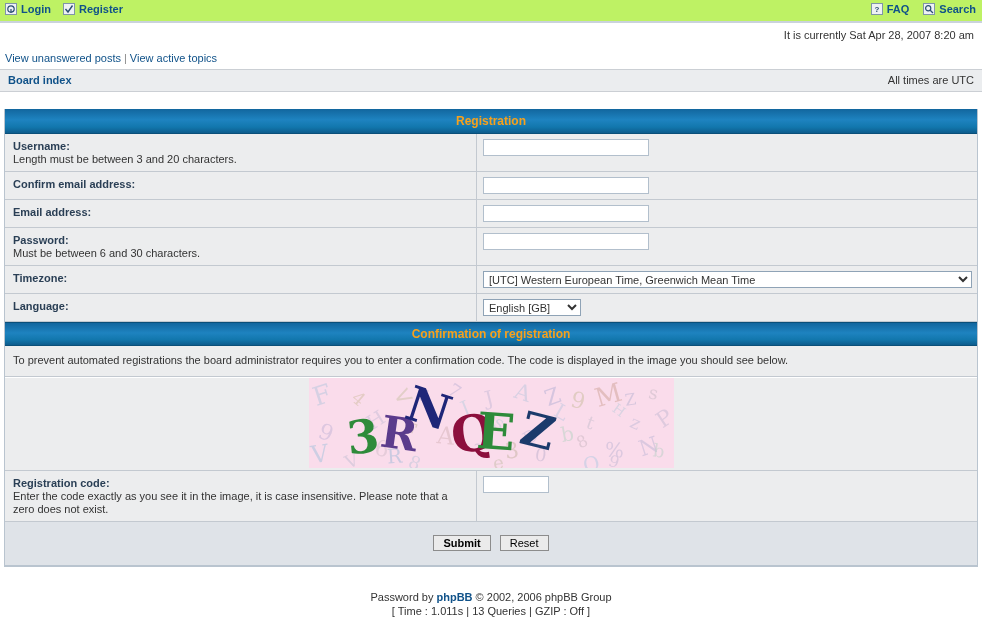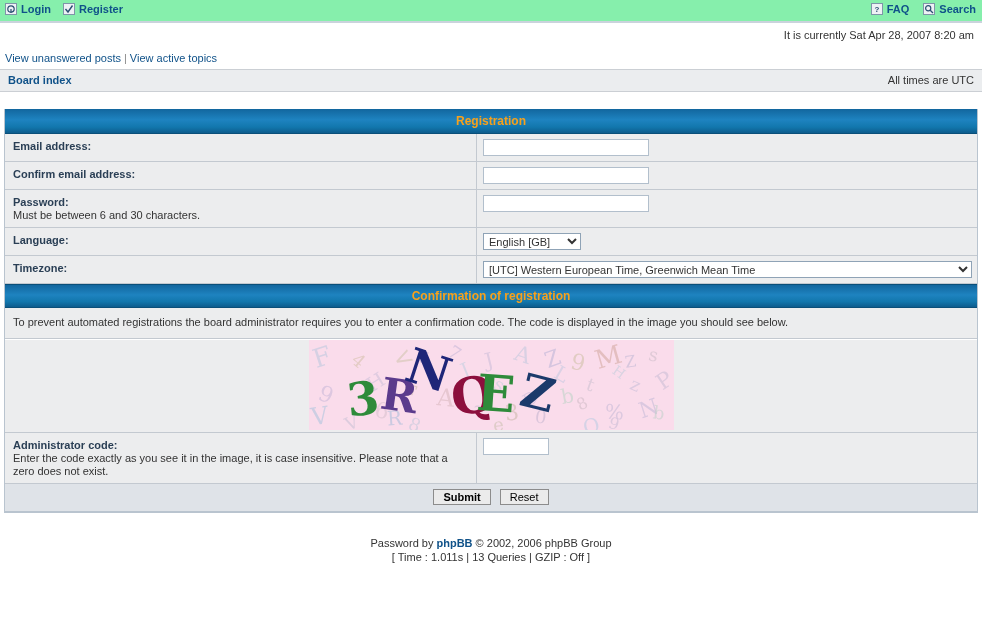--- a/index.html
+++ b/index.html
@@ -13,21 +13,21 @@
     font-family: "Liberation Sans", sans-serif;
     font-size: 11px;
     color: #333333;
     overflow: hidden;
   }
 
   
   .topnav {
     position: relative;
     height: 21px;
-    background: #86efac;
+    background: #bef264;
     border-bottom: 2px solid #cad3dc;
     padding: 0;
   }
   .topnav-left {
     position: absolute;
     left: 5px;
     top: 3px;
     display: flex;
     align-items: center;
     gap: 12px;
@@ -234,21 +234,21 @@
     padding: 5px 0 6px 0;
     border-bottom: 1px solid #b9c4cf;
   }
   button.btn {
     font-family: "Liberation Sans", sans-serif;
     font-size: 11px;
     color: #000;
     background: #ebebeb;
     border: 1px solid #8c8c8c;
     padding: 1px 9px;
-    margin: 0 3px;
+    margin: 8px 3px;
     cursor: pointer;
   }
   button.btn-primary { font-weight: bold; }
 
   
   .footer {
     text-align: center;
     font-size: 11px;
     color: #333;
     padding-top: 15px;
@@ -312,68 +312,77 @@
   <span class="times">All times are UTC</span>
 </div>
 
 <div class="panelwrap">
   <div class="panel">
 
     <div class="bar">Registration</div>
 
     <table class="form">
       <tbody>
+        <tr>
+          <td class="cell-label">
+            <span class="lbl">Username:</span>
+            <span class="hint">Length must be between 3 and 20 characters.</span>
+          </td>
+          <td class="cell-field">
+            <input class="txt w-std" type="text" value="" style="">
+          </td>
+        </tr>
+
+        <tr>
+          <td class="cell-label">
+            <span class="lbl">Confirm email address:</span>
+          </td>
+          <td class="cell-field">
+            <input class="txt w-std" type="text" value="" style="">
+          </td>
+        </tr>
 
         <tr>
           <td class="cell-label">
             <span class="lbl">Email address:</span>
-          </td>
-          <td class="cell-field">
-            <input class="txt w-std" type="text" value="" style="">
-          </td>
-        </tr>
-
-        <tr>
-          <td class="cell-label">
-            <span class="lbl">Confirm email address:</span>
           </td>
           <td class="cell-field">
             <input class="txt w-std" type="text" value="" style="">
           </td>
         </tr>
 
         <tr>
           <td class="cell-label">
             <span class="lbl">Password:</span>
             <span class="hint">Must be between 6 and 30 characters.</span>
           </td>
           <td class="cell-field">
             <input class="txt w-std" type="password" value="" style="">
           </td>
         </tr>
 
 
         <tr>
           <td class="cell-label">
+            <span class="lbl">Timezone:</span>
+          </td>
+          <td class="cell-field">
+            <select class="sel sel-tz">
+              <option>[UTC] Western European Time, Greenwich Mean Time</option>
+            </select>
+          </td>
+        </tr>
+
+        <tr>
+          <td class="cell-label">
             <span class="lbl">Language:</span>
           </td>
           <td class="cell-field">
             <select class="sel sel-lang">
               <option>English [GB]</option>
-            </select>
-          </td>
-        </tr>
-
-        <tr>
-          <td class="cell-label">
-            <span class="lbl">Timezone:</span>
-          </td>
-          <td class="cell-field">
-            <select class="sel sel-tz">
-              <option>[UTC] Western European Time, Greenwich Mean Time</option>
             </select>
           </td>
         </tr>
       </tbody>
     </table>
 
     <div class="bar2">Confirmation of registration</div>
 
     <div class="explain">
       <div>To prevent automated registrations the board administrator requires you to enter a confirmation code. The code is displayed in the image you should see below.</div>
@@ -430,21 +439,21 @@
         <span class="big" style="left:142px;top:26px; font-size:50px; color:#8c0f3d; transform:rotate(-8deg);">Q</span>
         <span class="big" style="left:168px;top:24px; font-size:50px; color:#2e8b3a; transform:rotate(4deg);">E</span>
         <span class="big" style="left:212px;top:26px; font-size:46px; color:#1b3a6b; transform:rotate(14deg);">Z</span>
       </div>
     </div>
 
     <table class="form">
       <tbody>
         <tr>
           <td class="cell-label">
-            <span class="lbl">Administrator code:</span>
+            <span class="lbl">Registration code:</span>
             <span class="hint">Enter the code exactly as you see it in the image, it is case insensitive. Please note that a zero does not exist.</span>
           </td>
           <td class="cell-field">
             <input class="txt w-code" type="text" value="" style="">
           </td>
         </tr>
       </tbody>
     </table>
 
     <div class="submitrow">

